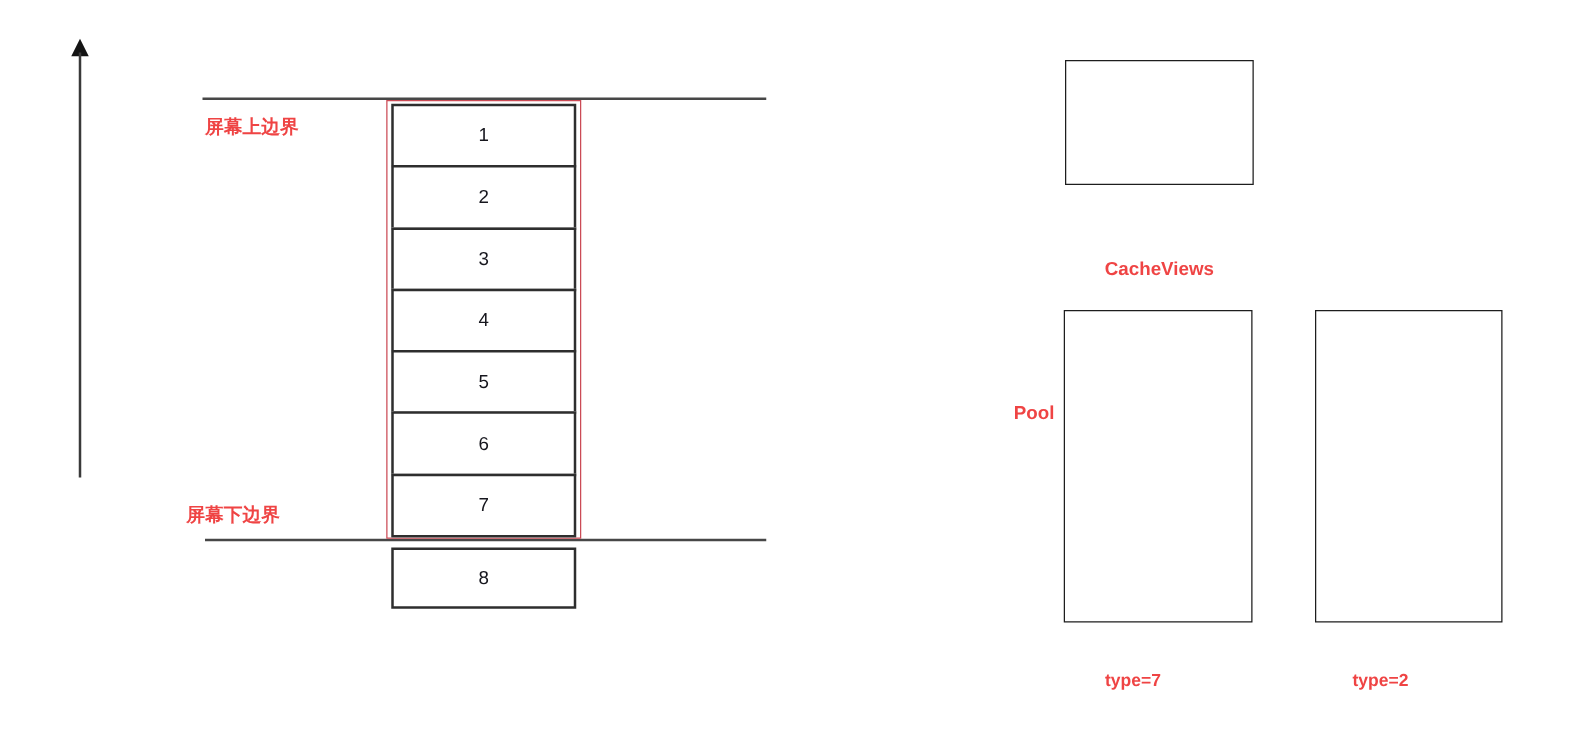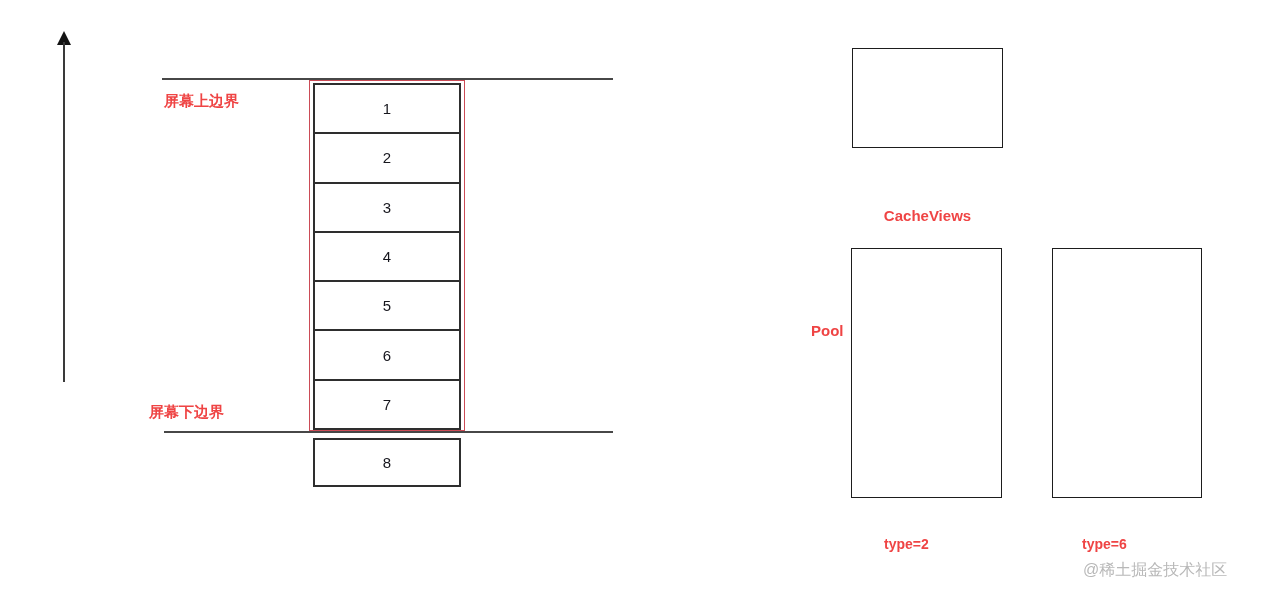--- a/index.html
+++ b/index.html
@@ -137,18 +137,17 @@
   <div class="offscreen-item">
     <span class="num">8</span>
   </div>
 
   <div class="box cache-box"></div>
   <div class="label cache-label">CacheViews</div>
 
   <div class="label pool-label">Pool</div>
   <div class="box pool-box-1"></div>
   <div class="box pool-box-2"></div>
-  <div class="label type-label type1-label">type=2</div>
-  <div class="label type-label type2-label">type=6</div>
+  <div class="label type-label type1-label">type=7</div>
+  <div class="label type-label type2-label">type=2</div>
 
-  <div class="watermark">@稀土掘金技术社区</div>
 
 </div>
 
 </body></html>

